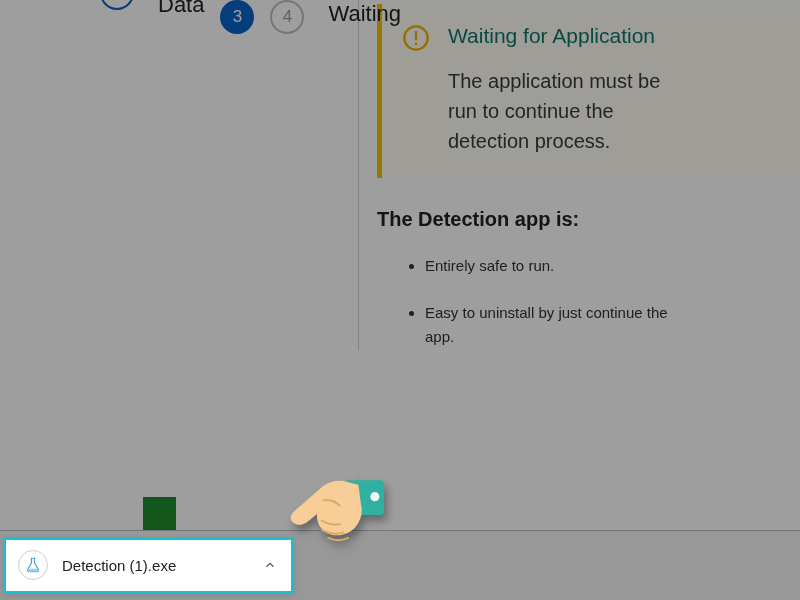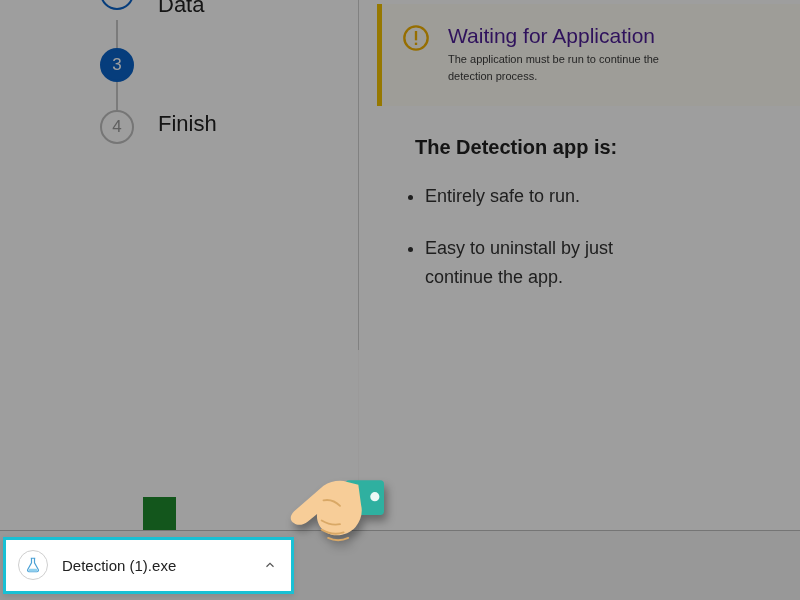--- a/index.html
+++ b/index.html
@@ -33,21 +33,21 @@
     width: 1px; background: #d0d0d0;
     height: 350px;
   }
   .right-col {
     flex: 1;
     padding: 0 0 0 18px;
     background: #fff;
   }
 
   
-  .steps { display:flex; flex-direction:column; gap:0; }
+  .steps { display:flex; flex-direction:row; gap:0; }
   .step { display:flex; align-items:flex-start; position:relative; }
   .step-circle {
     width:34px; height:34px; border-radius:50%;
     border:2px solid #0a63c9; display:flex; align-items:center; justify-content:center;
     font-size:17px; color:#0a63c9; background:#fff; flex-shrink:0;
     position:relative; z-index:2;
   }
   .step-circle.done { border-color:#0a63c9; color:#0a63c9; }
   .step-circle.active { background:#0a63c9; color:#fff; border-color:#0a63c9; }
   .step-circle.future { border-color:#bfbfbf; color:#9a9a9a; }
@@ -64,26 +64,26 @@
     padding:18px 20px 22px 20px;
     display:flex;
     gap:18px;
     width: 100%;
     margin-top:4px;
   }
   .notice-icon {
     width:28px; height:28px; flex-shrink:0; margin-top:2px;
   }
   .notice-icon svg { width:28px; height:28px; display:block; }
-  .notice-title { font-size:21px; color:#4c1d95; line-height:1.35; }
-  .notice-body { font-size:11px; color:#3b3b3b; margin-top:1px; line-height:1.5; max-width:230px; }
-
-  .heading { font-size:20px; font-weight:600; color:#222; margin-top:30px;margin-left:38px; }
+  .notice-title { font-size:21px; color:#0f766e; line-height:1.35; }
+  .notice-body { font-size:20px; color:#3b3b3b; margin-top:16px; line-height:1.5; max-width:230px; }
+
+  .heading { font-size:20px; font-weight:600; color:#222; margin-top:30px; }
   .bullets { margin-top:10px; padding-left:48px; }
-  .bullets li { font-size:18px; color:#333; line-height:1.6; max-width:260px;margin-top:23px; }
+  .bullets li { font-size:15px; color:#333; line-height:1.6; max-width:260px;margin-top:23px; }
 
   
   .green-sq {
     position:absolute; left:143px; top:497px; width:33px; height:33px; background:#1f8b2e;
     z-index:10;
   }
 
   
   .footer-line {
     position:absolute; left:0; top:530px; width:800px; height:1px; background:#bdbdbd;
@@ -142,21 +142,21 @@
         </div>
         <div class="step-connector"></div>
 
         <div class="step">
           <div class="step-circle active">3</div>
         </div>
         <div class="step-connector"></div>
 
         <div class="step">
           <div class="step-circle future">4</div>
-          <div class="step-label">Finish</div>
+          <div class="step-label">Waiting</div>
         </div>
 
       </div>
     </div>
 
     <div class="divider-v"></div>
 
     <div class="right-col">
       <div class="notice">
         <div class="notice-icon">

